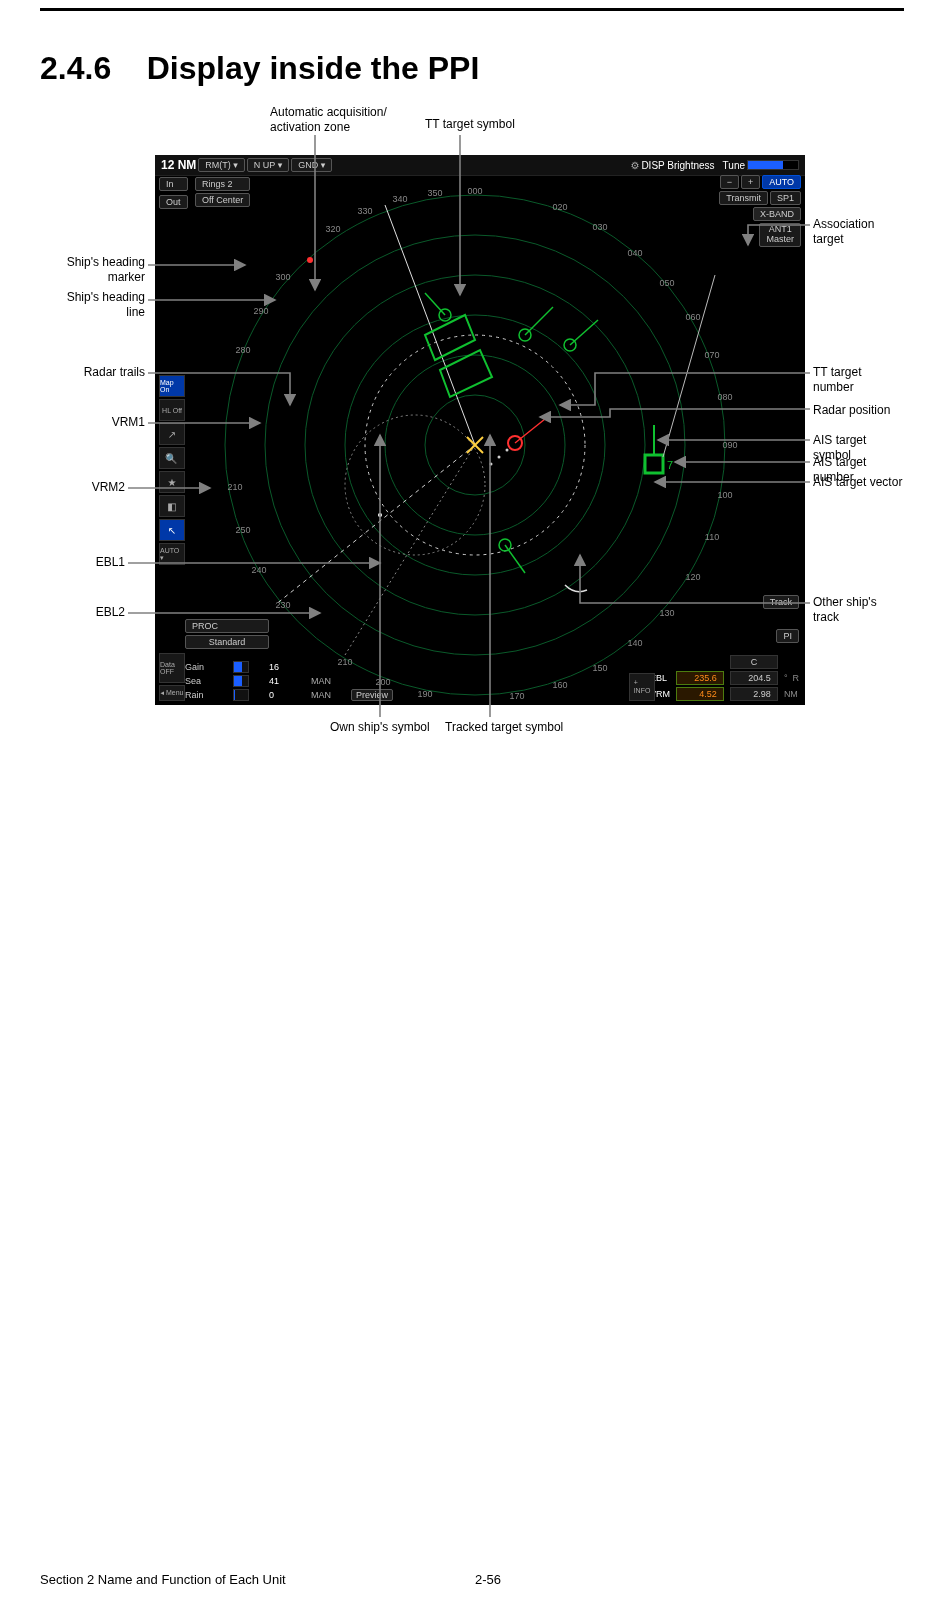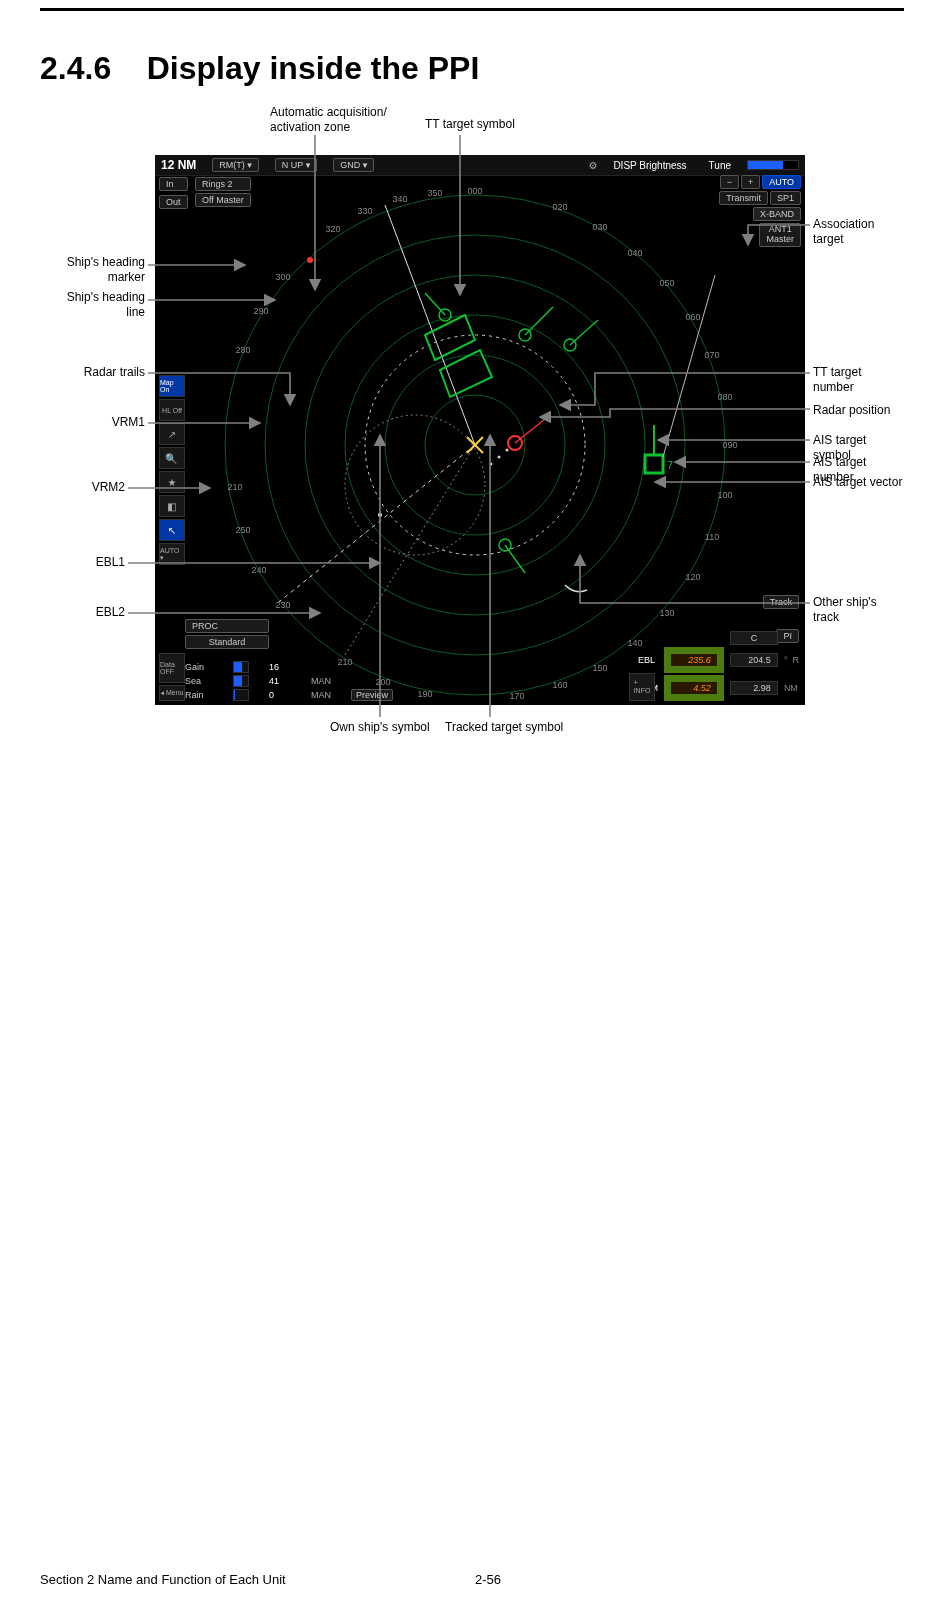--- a/index.html
+++ b/index.html
@@ -38,21 +38,21 @@
     left: 115px; top: 50px;
     width: 650px; height: 550px;
     background: #000;
     color: #fff;
     font-size: 10px;
     overflow: hidden;
   }
   
   .radar-top {
     position: absolute; left: 0; top: 0; right: 0; height: 20px;
-    display: flex; align-items: center; gap: 16px;
+    display: flex; align-items: center; gap: 2px;
     padding: 0 6px;
     background: #111;
     border-bottom: 1px solid #222;
   }
   .nm {
     font-weight: 700; font-size: 12px; color: #fff;
   }
   .pill {
     display: inline-block;
     padding: 1px 6px;
@@ -115,22 +115,22 @@
     display: grid;
     grid-template-columns: auto auto auto auto;
     gap: 2px 6px;
     font-size: 9px;
     align-items: center;
   }
   .orange-cell {
     background: #2a1800;
     color: #ff8c1a;
     padding: 1px 6px;
-    border: 7px solid #4d7c0f;
-    min-width: 34px; text-align: right; font-style: italic;
+    border: 1px solid #4d7c0f;
+    min-width: 34px; text-align: right;
   }
   .grey-cell {
     background: #1a1a1a; color: #ccc;
     padding: 1px 6px; border: 1px solid #333;
     min-width: 34px; text-align: right;
   }
   .unit { color: #888; }
   .track-pill { position:absolute; right:6px; top:440px; }
   .pi-pill { position:absolute; right:6px; top:474px; }
   
@@ -195,21 +195,21 @@
         <span class="tune-bar"></span>
       </div>
 
       <div class="radar-row2">
         <div class="in-out">
           <span class="pill">In</span>
           <span class="pill">Out</span>
         </div>
         <div class="rings-offc">
           <span class="pill">Rings 2</span>
-          <span class="pill">Off Master</span>
+          <span class="pill">Off Center</span>
         </div>
         <div class="right-stack">
           <div class="minus-plus">
             <span class="pill">−</span>
             <span class="pill">+</span>
             <span class="pill blue">AUTO</span>
           </div>
           <div class="minus-plus">
             <span class="pill">Transmit</span>
             <span class="pill">SP1</span>

